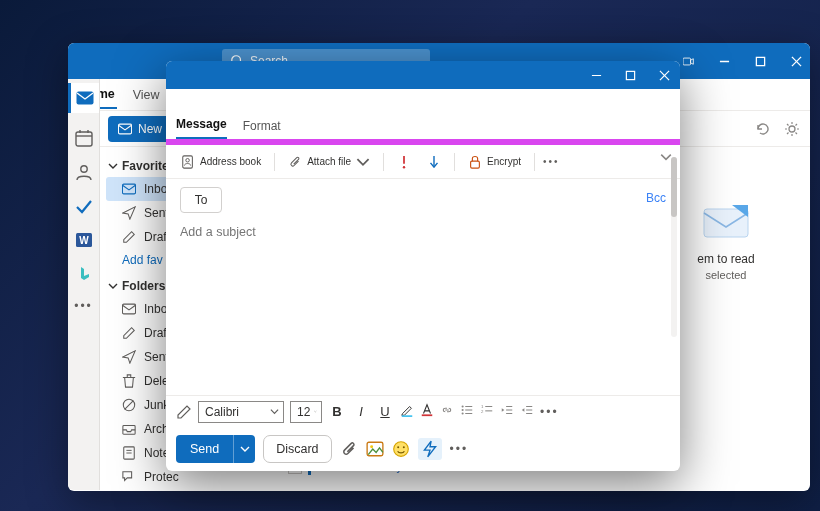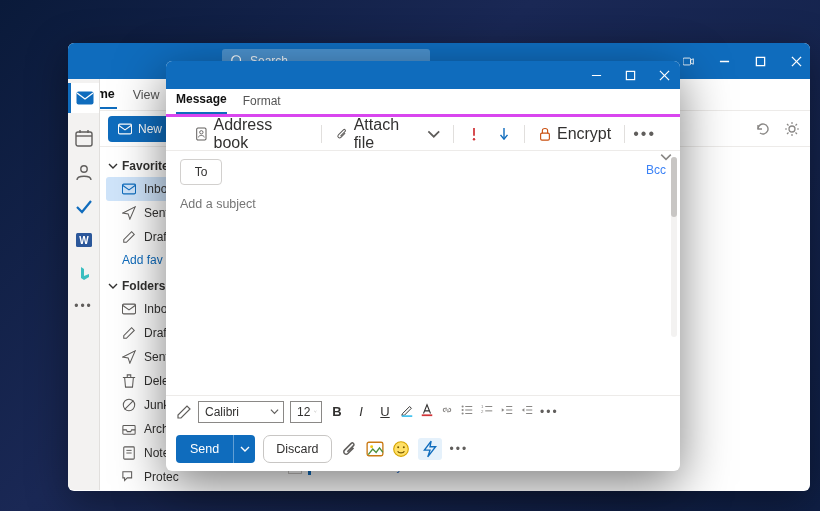--- a/index.html
+++ b/index.html
@@ -96,29 +96,29 @@
   display:flex; flex-direction:column;
   overflow:hidden;
 }
 .compose-title {
   height: 28px; background:#0f6cbd;
   display:flex; align-items:center; justify-content:flex-end;
   gap: 22px; padding: 0 10px;
 }
 .compose-title .wc-btn svg { color:#fff; }
 .compose-tabs {
-  height: 28px; display:flex; align-items:flex-end;
-  padding: 0 10px; gap:16px; border-bottom:3px solid #d946ef;
+  height: 40px; display:flex; align-items:flex-end;
+  padding: 0 10px; gap:16px; border-bottom:6px solid #d946ef;margin-top:16px;
 }
 .ctab { font-size:12px; color:#555; padding-bottom:6px; }
 .ctab.active { color:#111; font-weight:600; border-bottom:2px solid #0f6cbd; }
 .compose-toolbar {
   height: 34px; display:flex; align-items:center; gap:6px;
-  padding: 0 24px; border-bottom:1px solid #edebe9;
-  font-size:16px; color:#323130;
+  padding: 0 10px; border-bottom:1px solid #edebe9;
+  font-size:10px; color:#323130;
 }
 .tb-btn { display:flex; align-items:center; gap:5px; padding:3px 5px; border-radius:3px; }
 .tb-btn svg { width:14px; height:14px; color:#605e5c; }
 .tb-sep { width:1px; height:18px; background:#e1dfdd; margin:0 2px; }
 .tb-chev { color:#8a8886; }
 .red { color:#d13438 !important; }
 .blue { color:#0f6cbd !important; }
 .tb-more { letter-spacing:2px; color:#605e5c; }
 
 .fields { padding: 8px 14px 0 14px; }
@@ -342,20 +342,29 @@
         </div>
       <div class="fitem">
           <svg viewBox="0 0 16 14">
             <path d="M1 1 L11 1 L11 8 L6 8 L3 11 L3 8 L1 8 Z" fill="none" stroke="currentColor" stroke-width="1.2"></path>
           </svg>
           <span>Protec</span>
         </div>
     </div>
   </div>
 
+  <div class="reading">
+    <svg class="env" viewBox="0 0 48 36">
+      <rect x="2" y="6" width="44" height="28" rx="3" fill="#e8f1fb" stroke="#b9d4ef"></rect>
+      <path d="M2 10 L24 24 L46 10" fill="none" stroke="#8ab7e4" stroke-width="1.5"></path>
+      <path d="M30 2 L46 2 L46 14 Z" fill="#59a7e8"></path>
+    </svg>
+    <div class="l1">em to read</div>
+    <div class="l2">selected</div>
+  </div>
 
   <div class="bottom-peek">
     <span class="sq"></span>
     <span class="bar"></span>
     <span>Azure AD Identity Protec...</span>
     <span class="date">Tue 4/26</span>
   </div>
 </div>
 
 <div class="rail">

